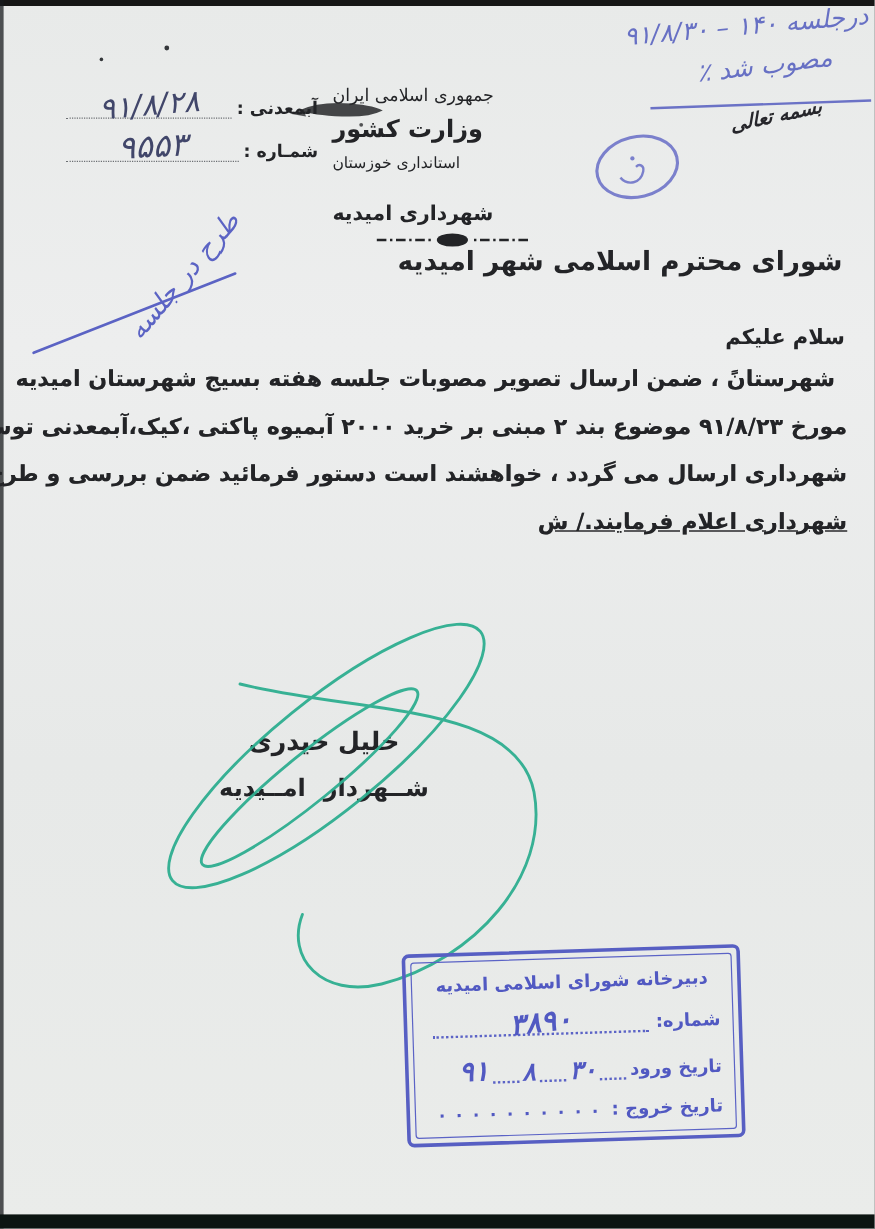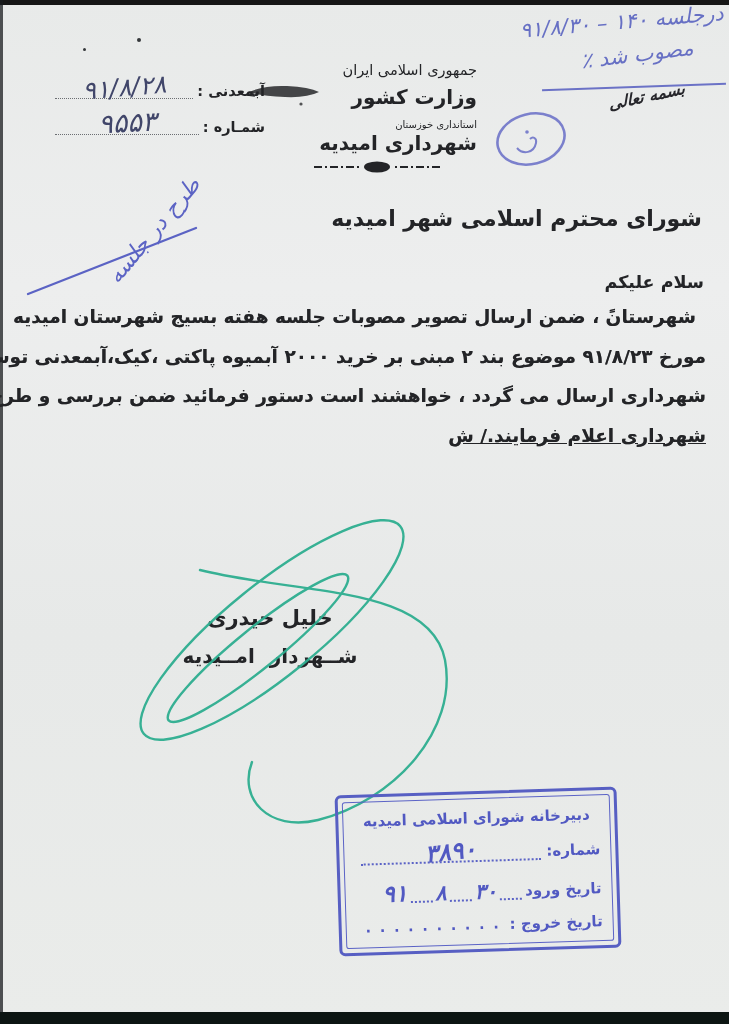--- a/index.html
+++ b/index.html
@@ -16,25 +16,25 @@
   .speck{width:4px;height:4px;border-radius:50%;background:#34373a;}
   
   .hand-blue{color:#6770c4;direction:rtl;white-space:nowrap;
     font-style:italic;letter-spacing:1px;}
   .hn1{left:468px;top:12px;width:256px;font-size:21px;transform:rotate(-5deg);}
   .hn2{left:524px;top:46px;width:170px;font-size:21px;transform:rotate(-7deg);}
   .hn-underline{left:542px;top:86px;width:184px;border-top:2.2px solid #6b72c6;transform:rotate(-2deg);}
   .besmele{left:576px;top:90px;width:110px;font-size:16px;font-weight:bold;font-style:italic;
     color:#26262b;direction:rtl;transform:rotate(-12deg) skewX(-8deg);white-space:nowrap;}
   
-  .letterhead{left:277px;top:62px;width:200px;text-align:right;direction:rtl;}
+  .letterhead{left:277px;top:72px;width:200px;text-align:left;direction:rtl;}
   .lh1{font-size:14.5px;margin-bottom:7px;}
   .lh2{font-size:20px;font-weight:bold;margin-bottom:10px;letter-spacing:.5px;}
-  .lh3{font-size:10px;margin-bottom:1px;}
-  .lh4{font-size:20px;font-weight:bold;letter-spacing:.5px;}
+  .lh3{font-size:13px;margin-bottom:24px;}
+  .lh4{font-size:17px;font-weight:bold;letter-spacing:.5px;}
   .ornament{margin:5px auto 0;display:block;}
   
   .smudge{left:243px;top:80px;}
   
   .meta-row{left:55px;width:212px;display:flex;direction:rtl;align-items:flex-end;}
   .meta-label{font-size:14.5px;font-weight:bold;white-space:nowrap;direction:rtl;padding-right:2px;}
   .meta-valuebox{flex:1;border-bottom:1.5px dotted #6b6e72;margin-right:4px;height:26px;
     display:flex;align-items:flex-end;justify-content:center;}
   .meta-hand{font-size:25px;color:#41466a;direction:rtl;white-space:nowrap;
     transform:rotate(-5deg) translateY(4px);letter-spacing:3px;font-style:italic;}

